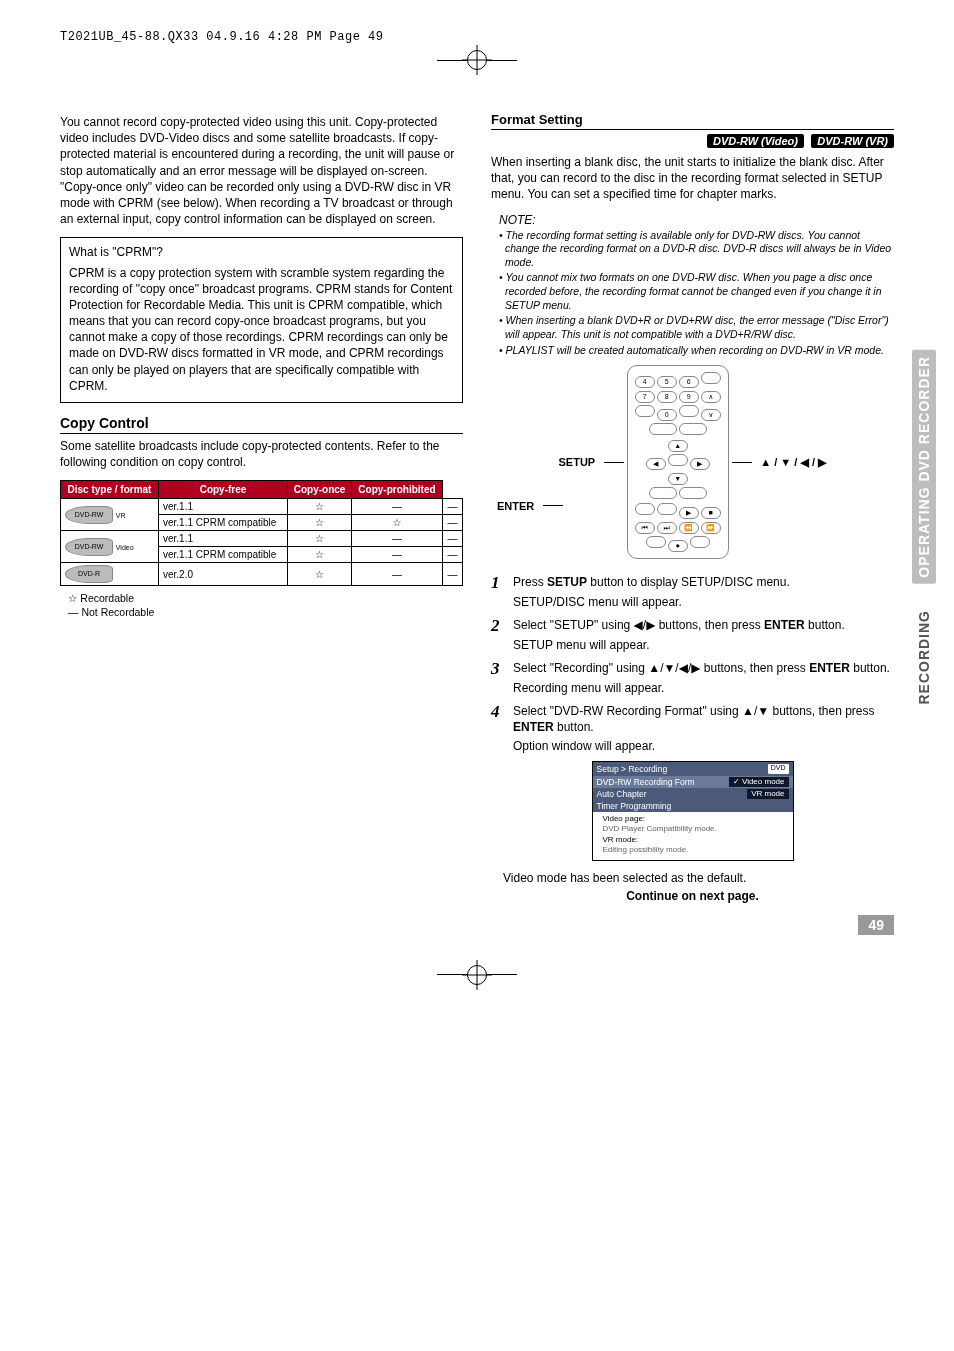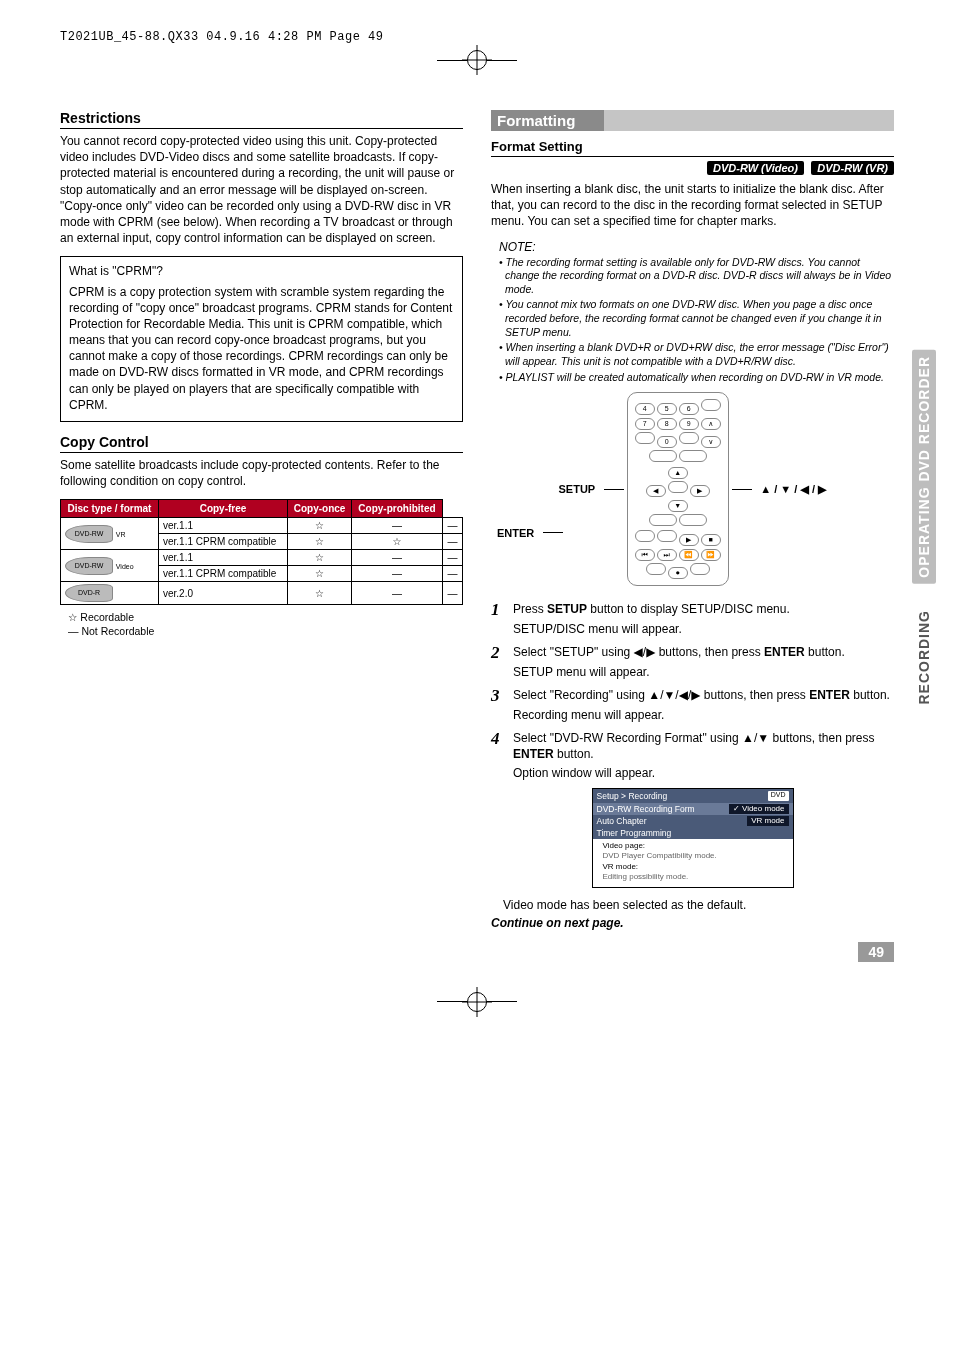--- a/index.html
+++ b/index.html
@@ -151,21 +151,21 @@
   .screen-row.hl { background:#6a7a98; color:#fff; }
   .screen-cell-l { flex:1; }
   .screen-cell-r { background:#0f172a; color:#fff; padding:0 4px; font-size:8px; }
   .screen-cell-r.check::before { content:"✓ "; }
   .screen-desc { padding:2px 6px 4px 10px; font-size:8px; line-height:1.3; }
   .screen-desc .dim { color:#666; }
 
   .footer {
     text-align:right; margin-top:12px; font-weight:bold;
   }
-  .continue { text-align:left; font-weight:bold; font-size:12px; margin-top:4px;font-style:italic; }
+  .continue { text-align:center; font-weight:bold; font-size:12px; margin-top:4px; }
   .page-num {
     display:inline-block; background:#999; color:#fff;
     padding:2px 10px; font-weight:bold; font-size:14px;
   }
   .default-note { margin: 4px 0 4px 12px; font-size:12px; }
 
   .bottom-crop { text-align:center; margin-top:30px; }
 </style>
 </head>
 <body>
@@ -177,21 +177,20 @@
   </div>
 
   <div class="side-tabs">
     <div class="side-tab grey">OPERATING DVD RECORDER</div>
     <div class="side-tab dark">RECORDING</div>
   </div>
 
   <div class="columns">
 
     <div class="col">
-      <h2 class="section">Restrictions</h2>
       <p class="body">You cannot record copy-protected video using this unit. Copy-protected video includes DVD-Video discs and some satellite broadcasts. If copy-protected material is encountered during a recording, the unit will pause or stop automatically and an error message will be displayed on-screen. "Copy-once only" video can be recorded only using a DVD-RW disc in VR mode with CPRM (see below). When recording a TV broadcast or through an external input, copy control information can be displayed on screen.</p>
 
       <div class="box">
         <p class="box-title">What is "CPRM"?</p>
         <div>CPRM is a copy protection system with scramble system regarding the recording of "copy once" broadcast programs. CPRM stands for Content Protection for Recordable Media. This unit is CPRM compatible, which means that you can record copy-once broadcast programs, but you cannot make a copy of those recordings. CPRM recordings can only be made on DVD-RW discs formatted in VR mode, and CPRM recordings can only be played on players that are specifically compatible with CPRM.</div>
       </div>
 
       <h2 class="section">Copy Control</h2>
       <p class="body">Some satellite broadcasts include copy-protected contents. Refer to the following condition on copy control.</p>
 
@@ -238,21 +237,20 @@
             <td>—</td>
             <td>—</td>
           </tr>
         </tbody>
       </table>
       <div class="legend">☆   Recordable</div>
       <div class="legend">—   Not Recordable</div>
     </div>
 
     <div class="col">
-      <h2 class="section-wide">Formatting</h2>
       <h3 class="sub">Format Setting</h3>
       <div class="badge-row">
         <span class="disc-badge">DVD-RW (Video)</span>
         <span class="disc-badge">DVD-RW (VR)</span>
       </div>
       <p class="body">When inserting a blank disc, the unit starts to initialize the blank disc. After that, you can record to the disc in the recording format selected in SETUP menu. You can set a specified time for chapter marks.</p>
 
       <div class="note-block">
         <div class="note-title">NOTE:</div>
         <div class="note-item">• The recording format setting is available only for DVD-RW discs. You cannot change the recording format on a DVD-R disc. DVD-R discs will always be in Video mode.</div>

